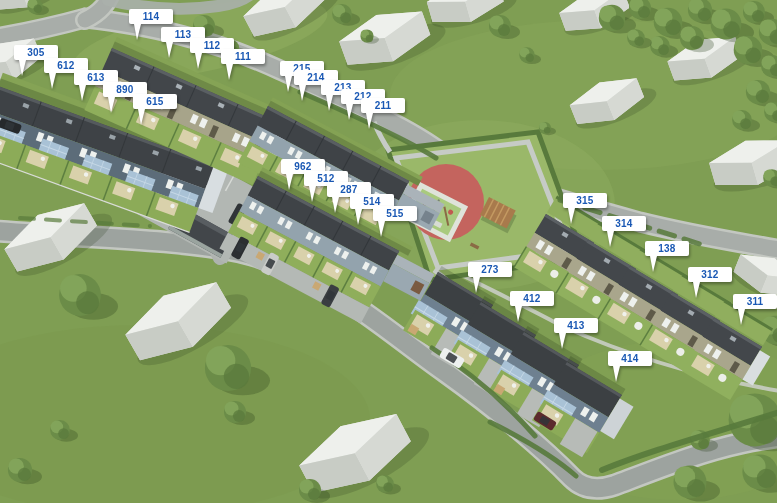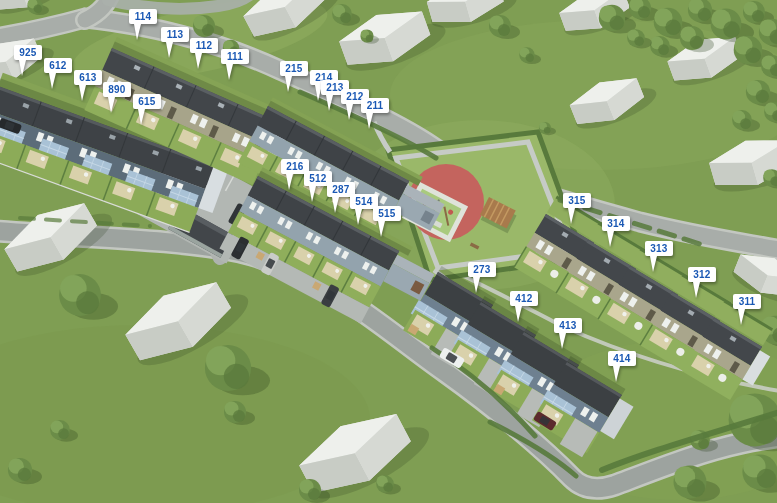--- a/index.html
+++ b/index.html
@@ -2,21 +2,21 @@
 <html><head>
 <meta charset="utf-8">
 <style>
   html,body{margin:0;padding:0;background:#555;}
   .scene-wrap{
     position:relative;width:777px;height:503px;overflow:hidden;
     background:#7f9e53;font-family:"Liberation Sans",sans-serif;
   }
   .scene-wrap svg{position:absolute;left:0;top:0;}
   .flag{
-    position:absolute;z-index:5;width:28px;height:15px;line-height:15px;
+    position:absolute;z-index:5;width:44px;height:15px;line-height:15px;
     background:#fff;border-radius:2px;text-align:center;
     font:bold 10px/15px "Liberation Sans",sans-serif;color:#1a58b4;
     letter-spacing:.2px;
     filter:drop-shadow(1.5px 2px 1.5px rgba(0,0,0,.35));
     cursor:pointer;
   }
   .flag::after{
     content:"";position:absolute;left:5px;top:100%;width:0;height:0;
     border-left:3px solid transparent;border-right:4px solid transparent;
     border-top:16px solid #fff;
@@ -501,46 +501,46 @@
     <path d="M 602,470 C 652,450 700,437 780,412" stroke-width="6" opacity=".9"></path>
   </g>
 
   <g>
     <use href="#car" transform="translate(10,126) rotate(20)" color="#26292c"></use>
     <use href="#car" transform="translate(452,358) rotate(31) scale(1.1)" color="#edf0ef"></use>
     <use href="#car" transform="translate(545,421) rotate(32)" color="#5c2b2d"></use>
   </g>
 </svg>
 
-<div class="flag" style="left:14px;top:45px"><span>925</span></div>
+<div class="flag" style="left:14px;top:45px"><span>305</span></div>
 <div class="flag" style="left:44px;top:58px"><span>612</span></div>
 <div class="flag" style="left:74px;top:70px"><span>613</span></div>
 <div class="flag" style="left:103px;top:82px"><span>890</span></div>
 <div class="flag" style="left:133px;top:94px"><span>615</span></div>
 
 <div class="flag" style="left:129px;top:9px"><span>114</span></div>
 <div class="flag" style="left:161px;top:27px"><span>113</span></div>
 <div class="flag" style="left:190px;top:38px"><span>112</span></div>
 <div class="flag" style="left:221px;top:49px"><span>111</span></div>
 
 <div class="flag" style="left:280px;top:61px"><span>215</span></div>
-<div class="flag" style="left:310px;top:70px"><span>214</span></div>
+<div class="flag" style="left:294px;top:70px"><span>214</span></div>
 <div class="flag" style="left:321px;top:80px"><span>213</span></div>
 <div class="flag" style="left:341px;top:89px"><span>212</span></div>
 <div class="flag" style="left:361px;top:98px"><span>211</span></div>
 
-<div class="flag" style="left:281px;top:159px"><span>216</span></div>
+<div class="flag" style="left:281px;top:159px"><span>962</span></div>
 <div class="flag" style="left:304px;top:171px"><span>512</span></div>
 <div class="flag" style="left:327px;top:182px"><span>287</span></div>
 <div class="flag" style="left:350px;top:194px"><span>514</span></div>
 <div class="flag" style="left:373px;top:206px"><span>515</span></div>
 
 <div class="flag" style="left:563px;top:193px"><span>315</span></div>
 <div class="flag" style="left:602px;top:216px"><span>314</span></div>
-<div class="flag" style="left:645px;top:241px"><span>313</span></div>
+<div class="flag" style="left:645px;top:241px"><span>138</span></div>
 <div class="flag" style="left:688px;top:267px"><span>312</span></div>
 <div class="flag" style="left:733px;top:294px"><span>311</span></div>
 
 <div class="flag" style="left:468px;top:262px"><span>273</span></div>
 <div class="flag" style="left:510px;top:291px"><span>412</span></div>
 <div class="flag" style="left:554px;top:318px"><span>413</span></div>
 <div class="flag" style="left:608px;top:351px"><span>414</span></div>
 </div>
 
 </body></html>

